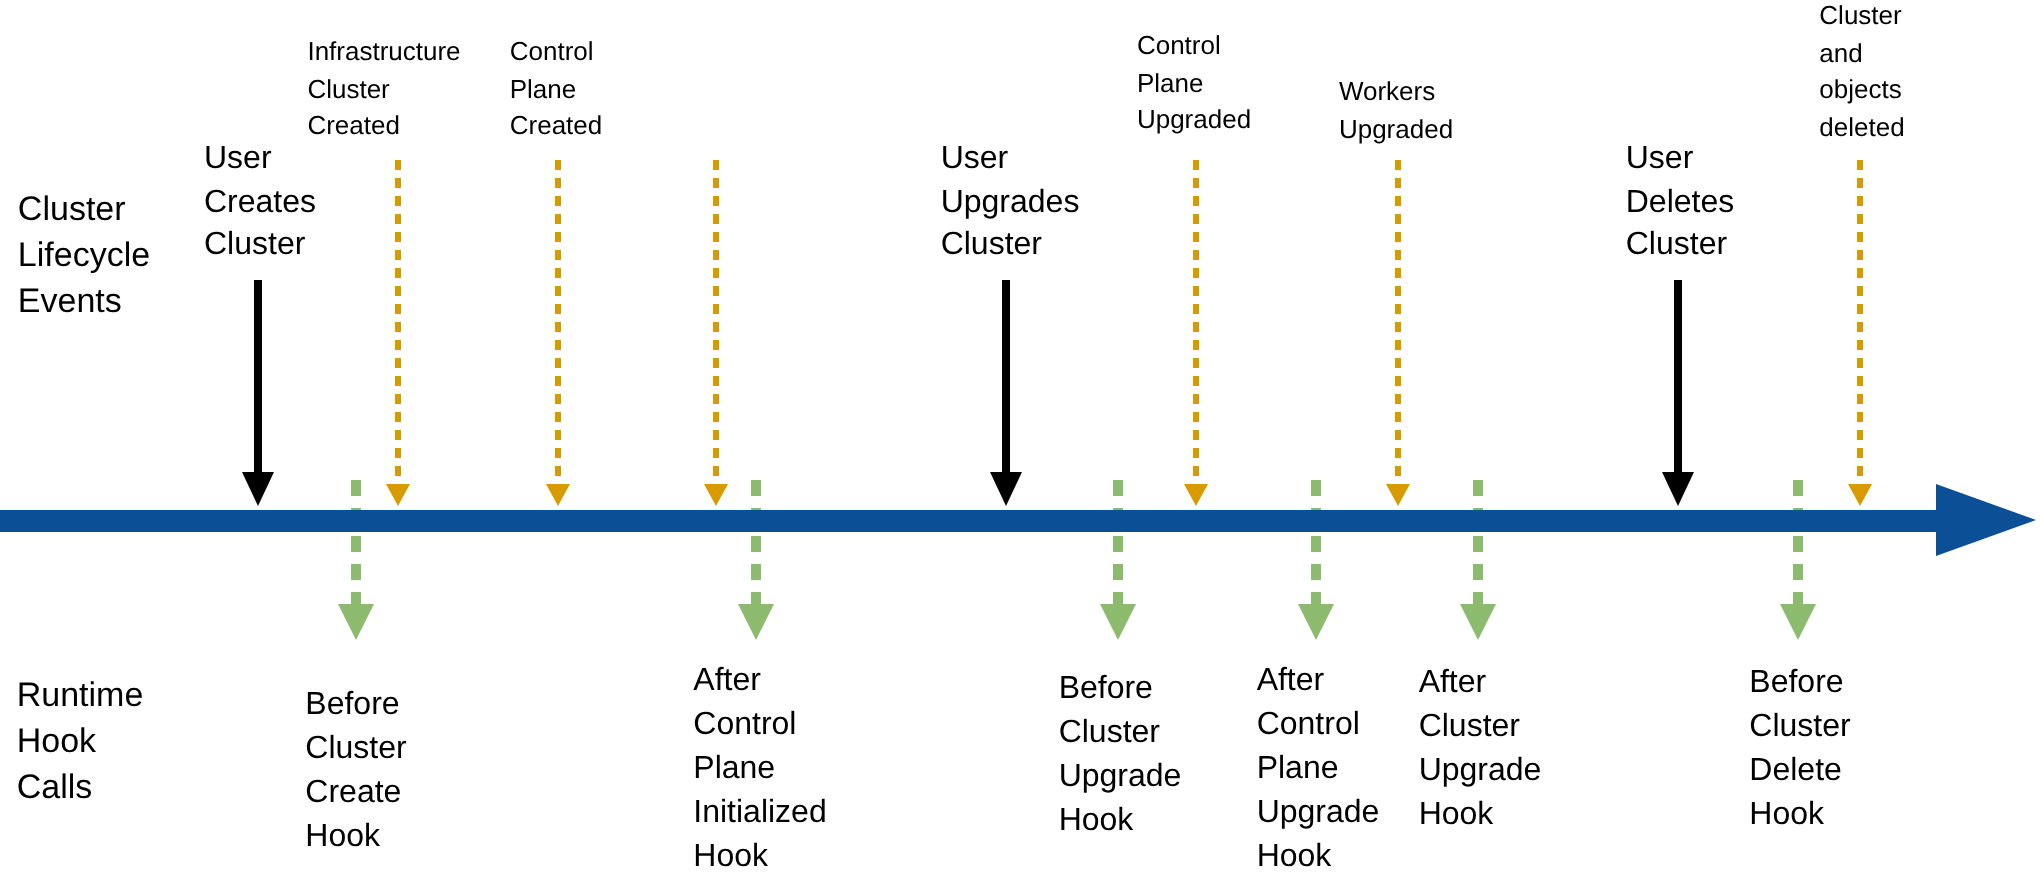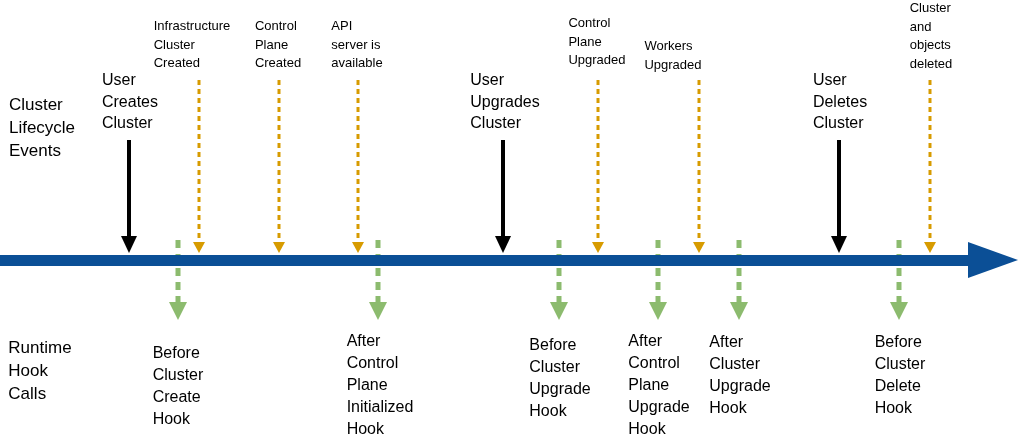--- a/index.html
+++ b/index.html
@@ -133,27 +133,24 @@
   <div class="user-arrow-head" style="left:503px;"></div>
   <div class="user-arrow" style="left:839px;"></div>
   <div class="user-arrow-head" style="left:839px;"></div>
 
   <div class="lbl sys-event-lbl" style="left:192px; top:17px;">Infrastructure
 Cluster
 Created</div>
   <div class="lbl sys-event-lbl" style="left:278px; top:17px;">Control
 Plane
 Created</div>
-  <div class="lbl sys-event-lbl" style="left:357px; top:17px;">API
-server is
-available</div>
   <div class="lbl sys-event-lbl" style="left:597px; top:14px;">Control
 Plane
 Upgraded</div>
-  <div class="lbl sys-event-lbl" style="left:673px; top:37px;">Workers
+  <div class="lbl sys-event-lbl" style="left:698px; top:37px;">Workers
 Upgraded</div>
   <div class="lbl sys-event-lbl" style="left:931px; top:-1px;">Cluster
 and
 objects
 deleted</div>
 
   <div class="sys-arrow" style="left:199px;"></div>
   <div class="sys-arrow-head" style="left:199px;"></div>
   <div class="sys-arrow" style="left:279px;"></div>
   <div class="sys-arrow-head" style="left:279px;"></div>

